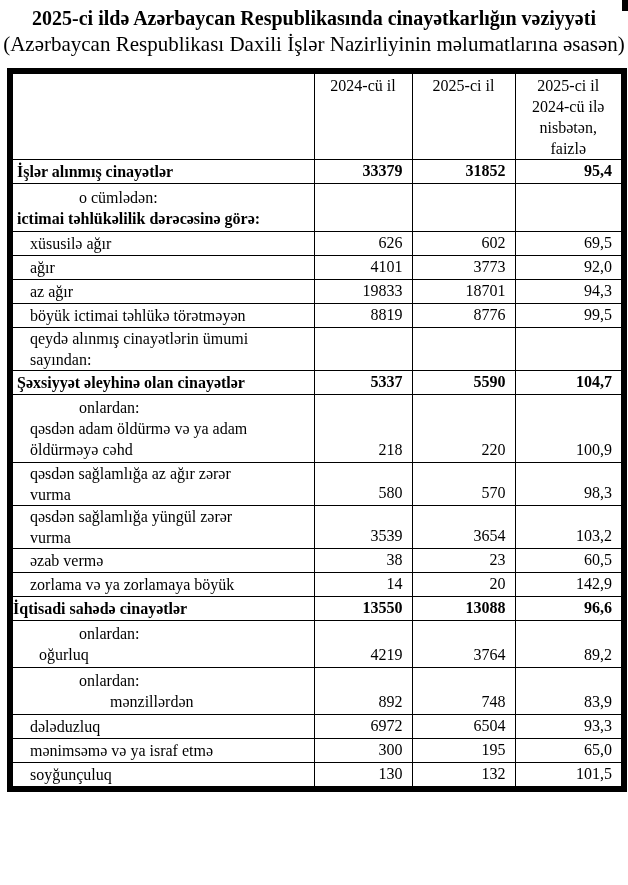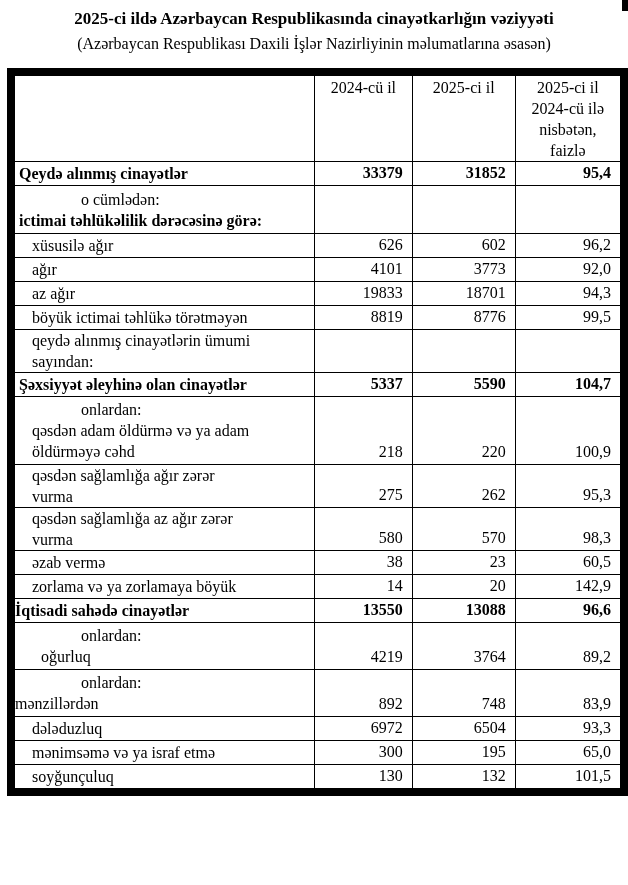--- a/index.html
+++ b/index.html
@@ -2,46 +2,46 @@
 <html><head>
 <meta charset="utf-8">
 <style>
   html,body{margin:0;padding:0;}
   body{
     width:628px;height:885px;background:#ffffff;color:#000;
     font-family:"Liberation Serif",serif;position:relative;overflow:hidden;
   }
   .artifact{position:absolute;top:0;right:0;width:6px;height:11px;background:#000;}
   .title{
-    font-size:17px;font-weight:bold;text-align:center;line-height:27px;
+    font-size:20px;font-weight:bold;text-align:center;line-height:27px;
     margin:5px 6px 0 6px;
   }
   .subtitle{
-    font-size:16px;text-align:center;line-height:22px;margin-top:1px;
+    font-size:21px;text-align:center;line-height:22px;margin-top:1px;
   }
   table{
     border-collapse:collapse;table-layout:fixed;
-    margin:13px 0 0 7px;border:8px solid #000000;font-family:Liberation Serif, serif;
+    margin:13px 0 0 7px;border:6px solid #000000;font-family:Liberation Serif, serif;
   }
   col.c0{width:304px;} col.c1{width:98px;} col.c2{width:103px;} col.c3{width:109px;}
   th,td{border:1px solid #000;font-size:16px;line-height:21px;padding:0;overflow:hidden;}
   thead tr{height:87px;}
   th{font-weight:normal;vertical-align:top;text-align:center;padding-top:1px;}
   th.pre{white-space:pre-line;}
   td.lbl{vertical-align:middle;}
   td.num{text-align:right;vertical-align:bottom;padding:0 9px 2px 0;}
   .ln{display:block;}
   tr.bold td{font-weight:bold;}
   .b{font-weight:bold;}
   .flush{padding-left:4px;}
   .i18{}
   .ind1{padding-left:17px;}
   .indc{padding-left:66px;}
   .indo{padding-left:26px;}
-  .ind3{}
+  .ind3{padding-left:97px;}
   tr.h24{height:24px;} tr.h41{height:41px;} tr.h42{height:42px;}
   tr.h47{height:47px;} tr.h48{height:48px;margin-top:17px;} tr.h68{height:68px;}
 </style>
 </head>
 <body>
 
 <div class="artifact"></div>
 
 <div class="title">2025-ci ildə Azərbaycan Respublikasında cinayətkarlığın vəziyyəti</div>
 <div class="subtitle">(Azərbaycan Respublikası Daxili İşlər Nazirliyinin məlumatlarına əsasən)</div>
@@ -60,42 +60,42 @@
       <th>2025-ci il</th>
       <th class="pre">2025-ci il
 2024-cü ilə
 nisbətən,
 faizlə</th>
     </tr>
   </thead>
   <tbody>
     <tr class="h24 bold">
       <td class="lbl">
-          <span class="ln flush">Qeydə alınmış cinayətlər</span>
+          <span class="ln flush">İşlər alınmış cinayətlər</span>
         </td>
       <td class="num">33379</td>
       <td class="num">31852</td>
       <td class="num">95,4</td>
     </tr>
     <tr class="h48">
       <td class="lbl">
         <span class="ln indc">o cümlədən:</span>
         <span class="ln flush b">ictimai təhlükəlilik dərəcəsinə görə:</span>
       </td>
       <td class="num"></td>
       <td class="num"></td>
       <td class="num"></td>
     </tr>
     <tr class="h24">
       <td class="lbl">
           <span class="ln ind1">xüsusilə ağır</span>
         </td>
       <td class="num">626</td>
       <td class="num">602</td>
-      <td class="num">96,2</td>
+      <td class="num">69,5</td>
     </tr>
     <tr class="h24">
       <td class="lbl">
           <span class="ln ind1">ağır</span>
         </td>
       <td class="num">4101</td>
       <td class="num">3773</td>
       <td class="num">92,0</td>
     </tr>
     <tr class="h24">
@@ -136,36 +136,36 @@
         <span class="ln indc">onlardan:</span>
         <span class="ln ind1">qəsdən adam öldürmə və ya adam</span>
         <span class="ln ind1">öldürməyə cəhd</span>
       </td>
       <td class="num">218</td>
       <td class="num">220</td>
       <td class="num">100,9</td>
     </tr>
     <tr class="h42">
       <td class="lbl">
-        <span class="ln ind1">qəsdən sağlamlığa ağır zərər</span>
-        <span class="ln ind1">vurma</span>
-      </td>
-      <td class="num">275</td>
-      <td class="num">262</td>
-      <td class="num">95,3</td>
-    </tr>
-    <tr class="h42">
-      <td class="lbl">
         <span class="ln ind1">qəsdən sağlamlığa az ağır zərər</span>
         <span class="ln ind1">vurma</span>
       </td>
       <td class="num">580</td>
       <td class="num">570</td>
       <td class="num">98,3</td>
     </tr>
+    <tr class="h42">
+      <td class="lbl">
+        <span class="ln ind1">qəsdən sağlamlığa yüngül zərər</span>
+        <span class="ln ind1">vurma</span>
+      </td>
+      <td class="num">3539</td>
+      <td class="num">3654</td>
+      <td class="num">103,2</td>
+    </tr>
     <tr class="h24">
       <td class="lbl">
           <span class="ln ind1">əzab vermə</span>
         </td>
       <td class="num">38</td>
       <td class="num">23</td>
       <td class="num">60,5</td>
     </tr>
     <tr class="h24">
       <td class="lbl">

